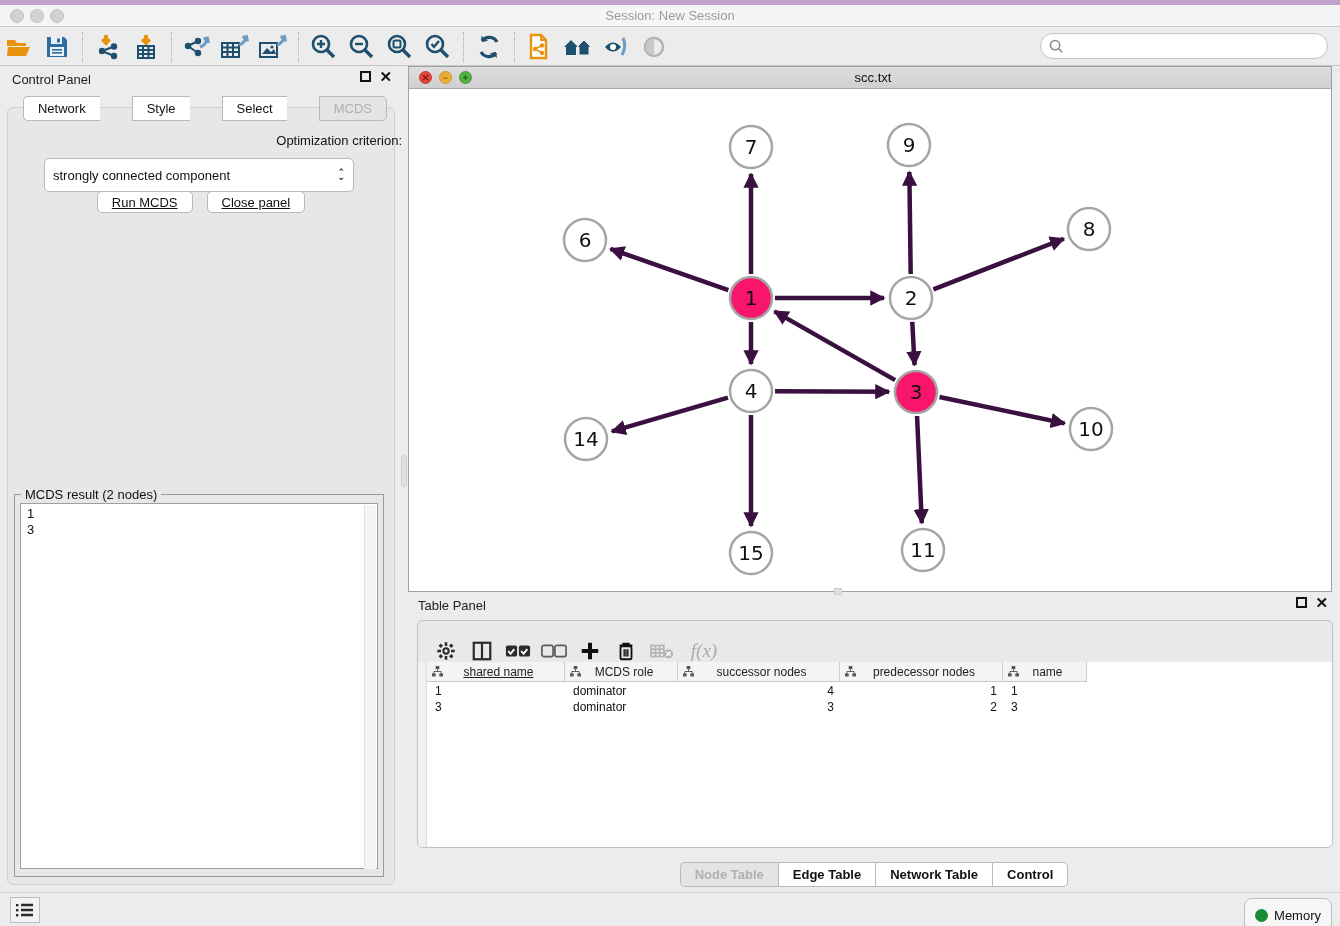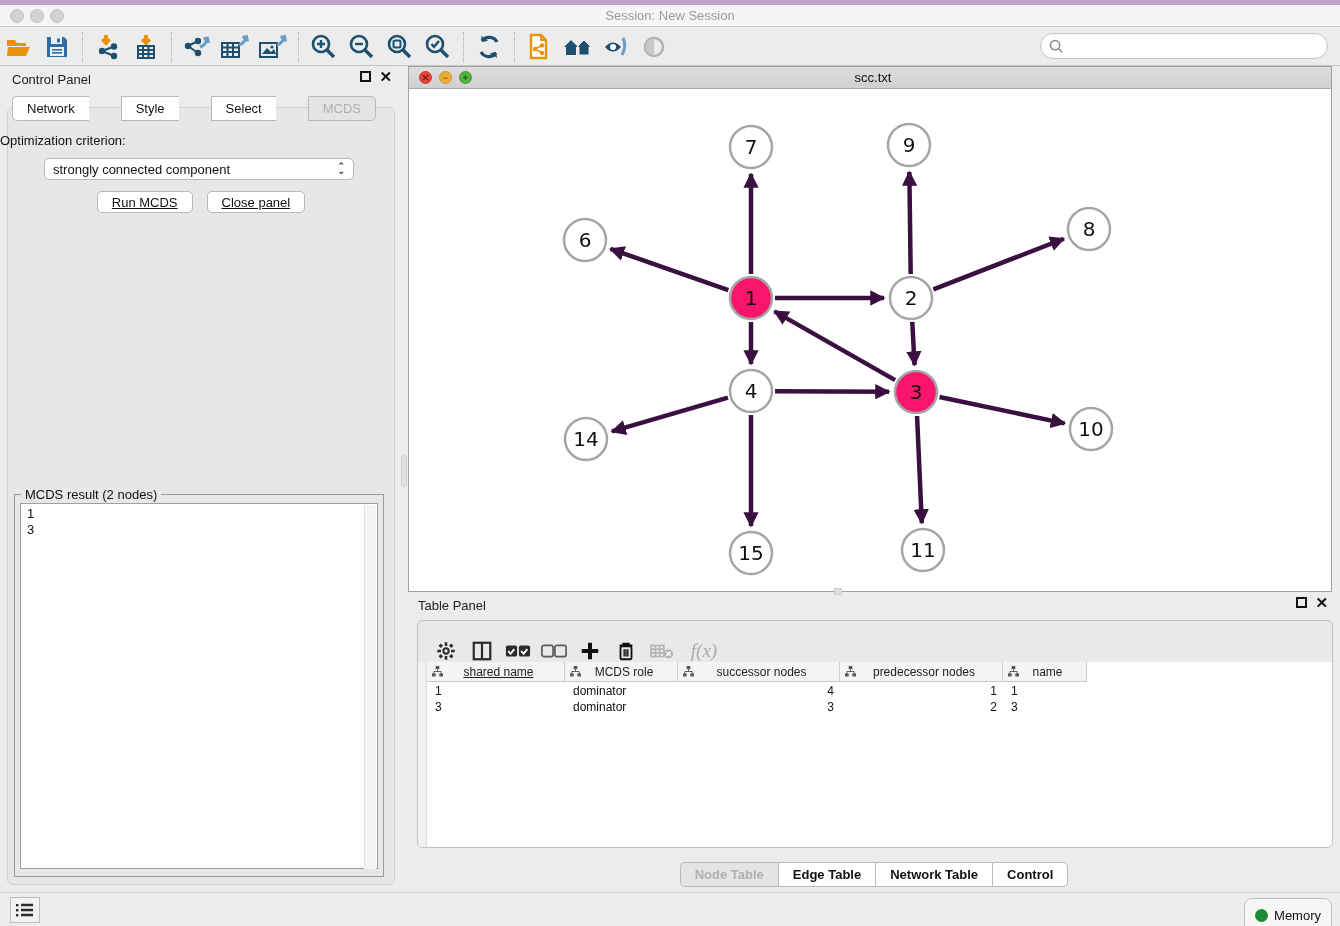--- a/index.html
+++ b/index.html
@@ -18,28 +18,28 @@
   .tb-sep { width:1px; height:30px; border-left:1px dotted #aaa; margin:0 6px; flex:0 0 auto; }
   .searchbox { position:absolute; right:12px; top:5px; width:288px; height:26px; background:#fff; border:1px solid #c4c4c4; border-radius:13px; display:flex; align-items:center; padding-left:8px; }
   .searchbox input { border:none; outline:none; flex:1; font-size:12px; background:transparent; }
 
   
   .control-panel { position:absolute; left:0; top:66px; width:402px; height:824px; }
   .panel-title { position:absolute; left:12px; top:6px; font-size:13px; color:#222; }
   .panel-icons { position:absolute; right:10px; top:5px; display:flex; gap:8px; align-items:center; }
   .float-ico { width:11px; height:11px; border:2px solid #111; }
   .close-ico { font-size:15px; font-weight:bold; color:#111; line-height:11px; }
-  .cp-tabs { position:absolute; left:12px; top:30px; width:100%; display:flex; justify-content:flex-start; z-index:3;gap:32px; }
+  .cp-tabs { position:absolute; left:4px; top:30px; width:100%; display:flex; justify-content:center; z-index:3;gap:32px; }
   .tab { font-size:13px; padding:4px 14px; background:#fff; border:1px solid #b9b9b9; border-right:none; color:#111; }
   .tab:first-child { border-radius:5px 0 0 5px; }
   .tab:last-child { border-right:1px solid #b9b9b9; border-radius:0 5px 5px 0; }
   .tab.sel { background:#e4e4e4; color:#b0b0b0; }
   .cp-body { position:absolute; left:7px; top:41px; width:388px; height:778px; background:#e7e7e7; border:1px solid #cfcfcf; border-radius:6px; }
-  .opt-label { position:absolute; top:67px; width:100%; text-align:left; font-size:13px; color:#111; }
-  .dropdown { position:absolute; left:44px; top:92px; width:310px; height:22px; background:#fff; border:1px solid #b9b9b9; border-radius:5px; font-size:13px; color:#111; display:flex; align-items:center; padding:0 8px; }
+  .opt-label { position:absolute; top:67px; width:100%; text-align:right; font-size:13px; color:#111; }
+  .dropdown { position:absolute; left:44px; top:92px; width:310px; height:34px; background:#fff; border:1px solid #b9b9b9; border-radius:5px; font-size:13px; color:#111; display:flex; align-items:center; padding:0 8px; }
   .dropdown .dd-text { flex:1; }
   .stepper { display:flex; flex-direction:column; align-items:center; line-height:5px; color:#444; font-size:9px; font-weight:bold; }
   .btn { background:#fff; border:1px solid #b9b9b9; border-radius:5px; font-size:13px; color:#111; height:22px; padding:0 14px; display:inline-flex; align-items:center; font-family:"Liberation Sans",sans-serif;text-decoration:underline; }
   .btn-row { position:absolute; top:125px; width:100%; display:flex; justify-content:center; gap:14px; }
   .result-group { position:absolute; left:14px; top:428px; width:370px; height:383px; border:1px solid #9a9a9a; }
   .result-label { position:absolute; left:6px; top:-8px; background:#e7e7e7; padding:0 4px; font-size:13px; color:#111; }
   .result-area { position:absolute; left:5px; top:8px; width:358px; height:366px; background:#fff; border:1px solid #9f9f9f; font-size:13px; color:#111; padding:2px 0 0 6px; line-height:16px; }
   .result-scroll { position:absolute; right:1px; top:1px; width:12px; height:364px; background:#f5f5f5; border-left:1px solid #e0e0e0; }
 
   

